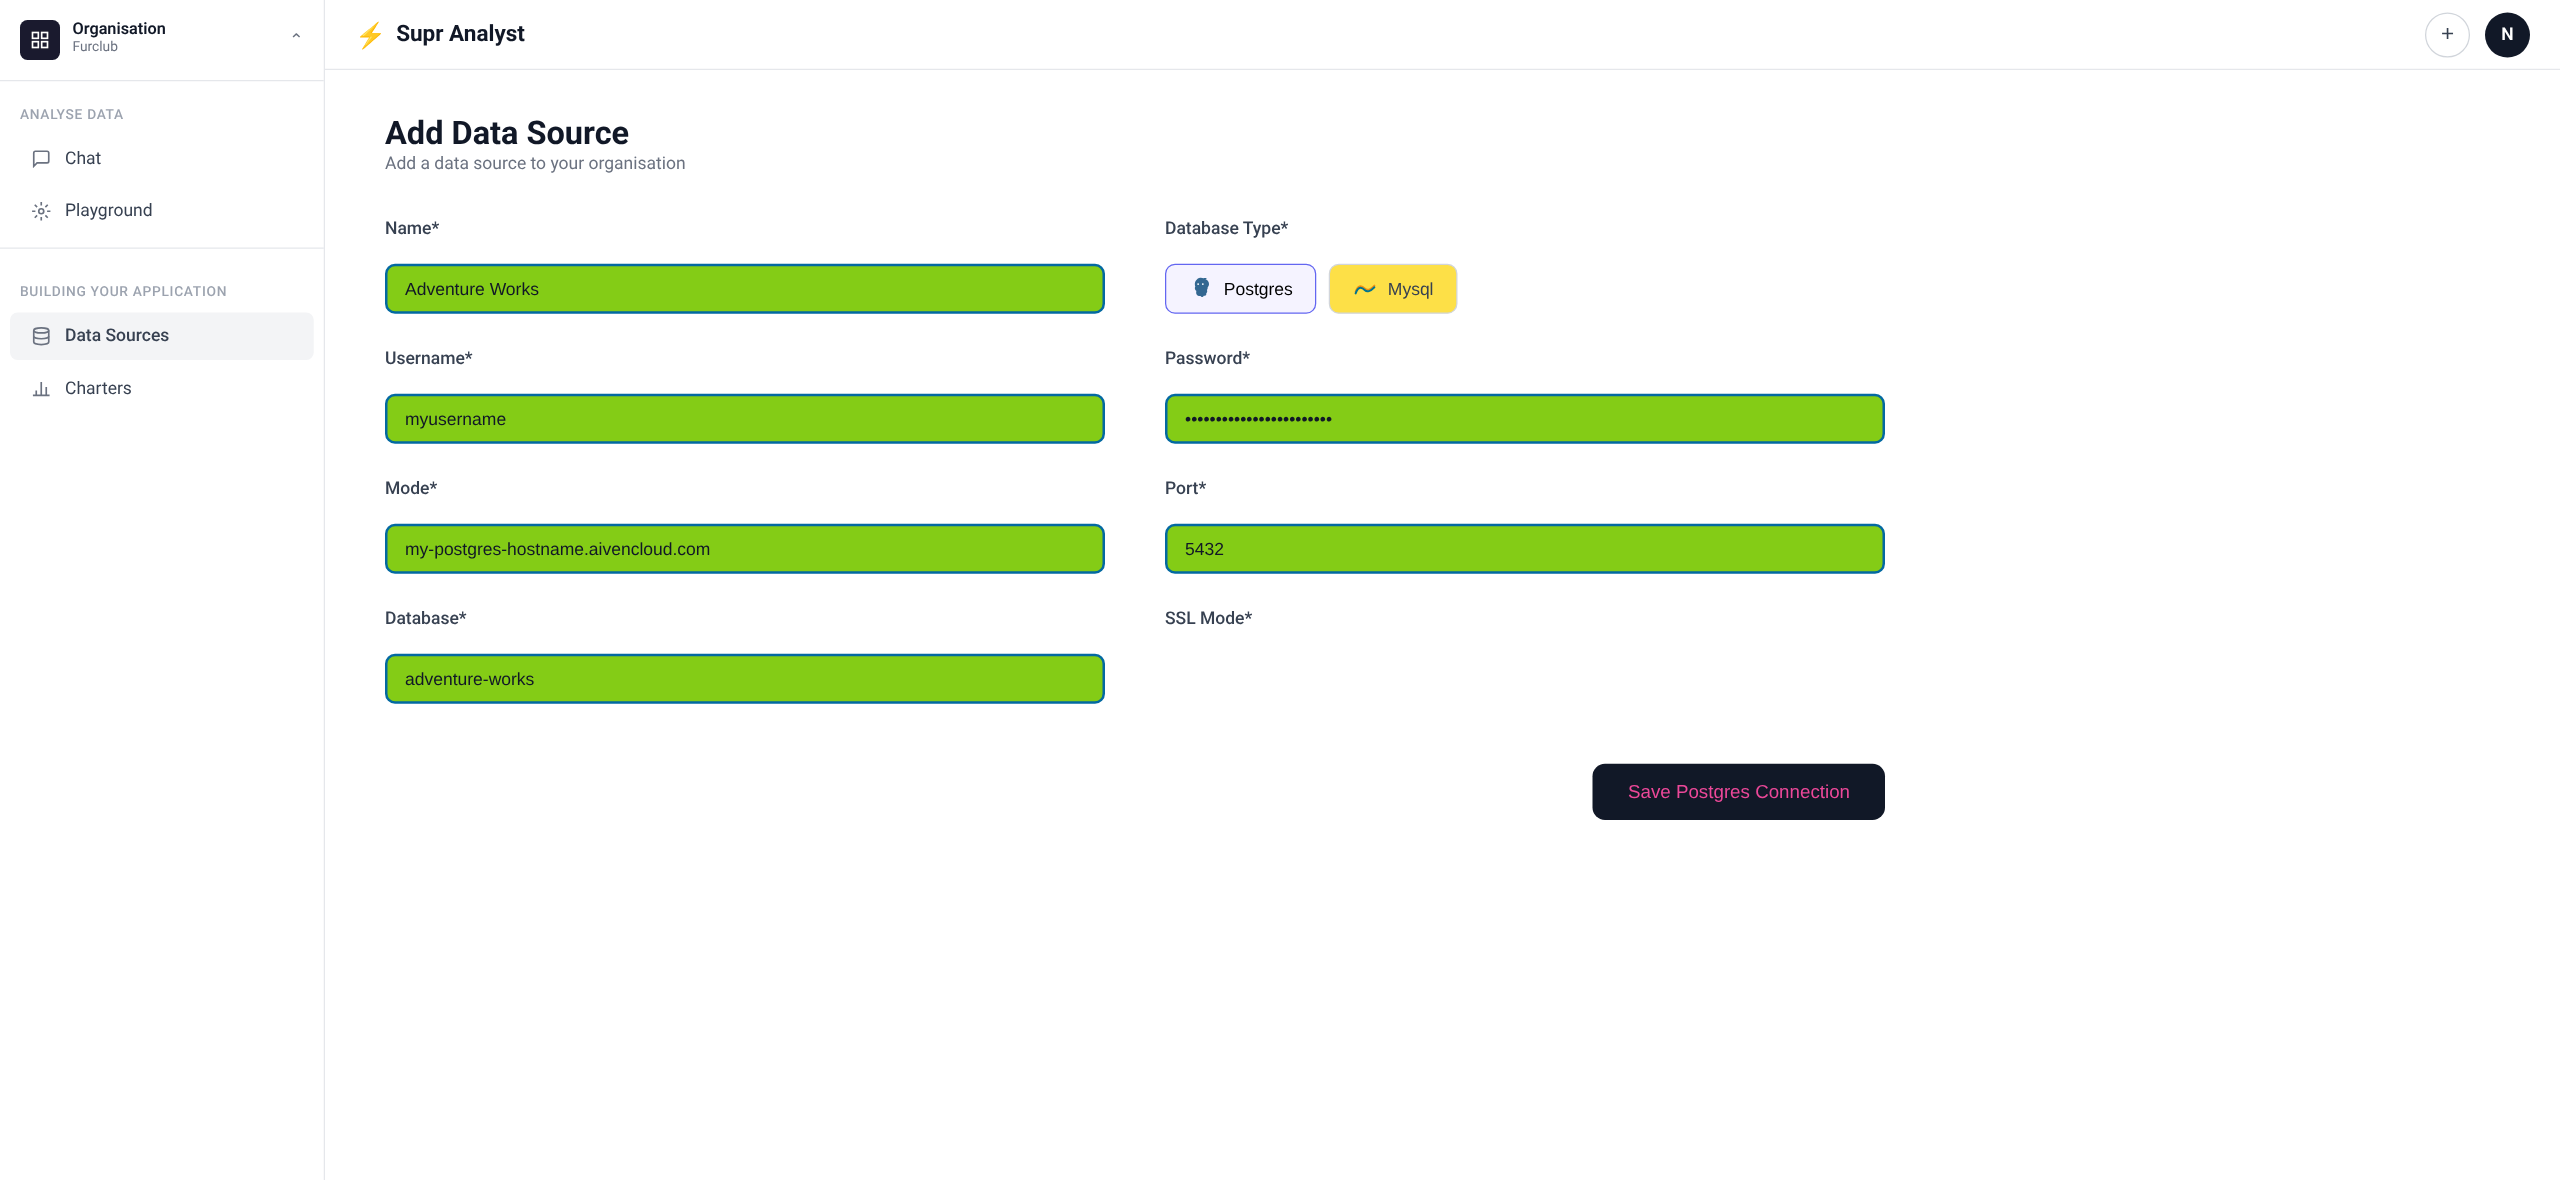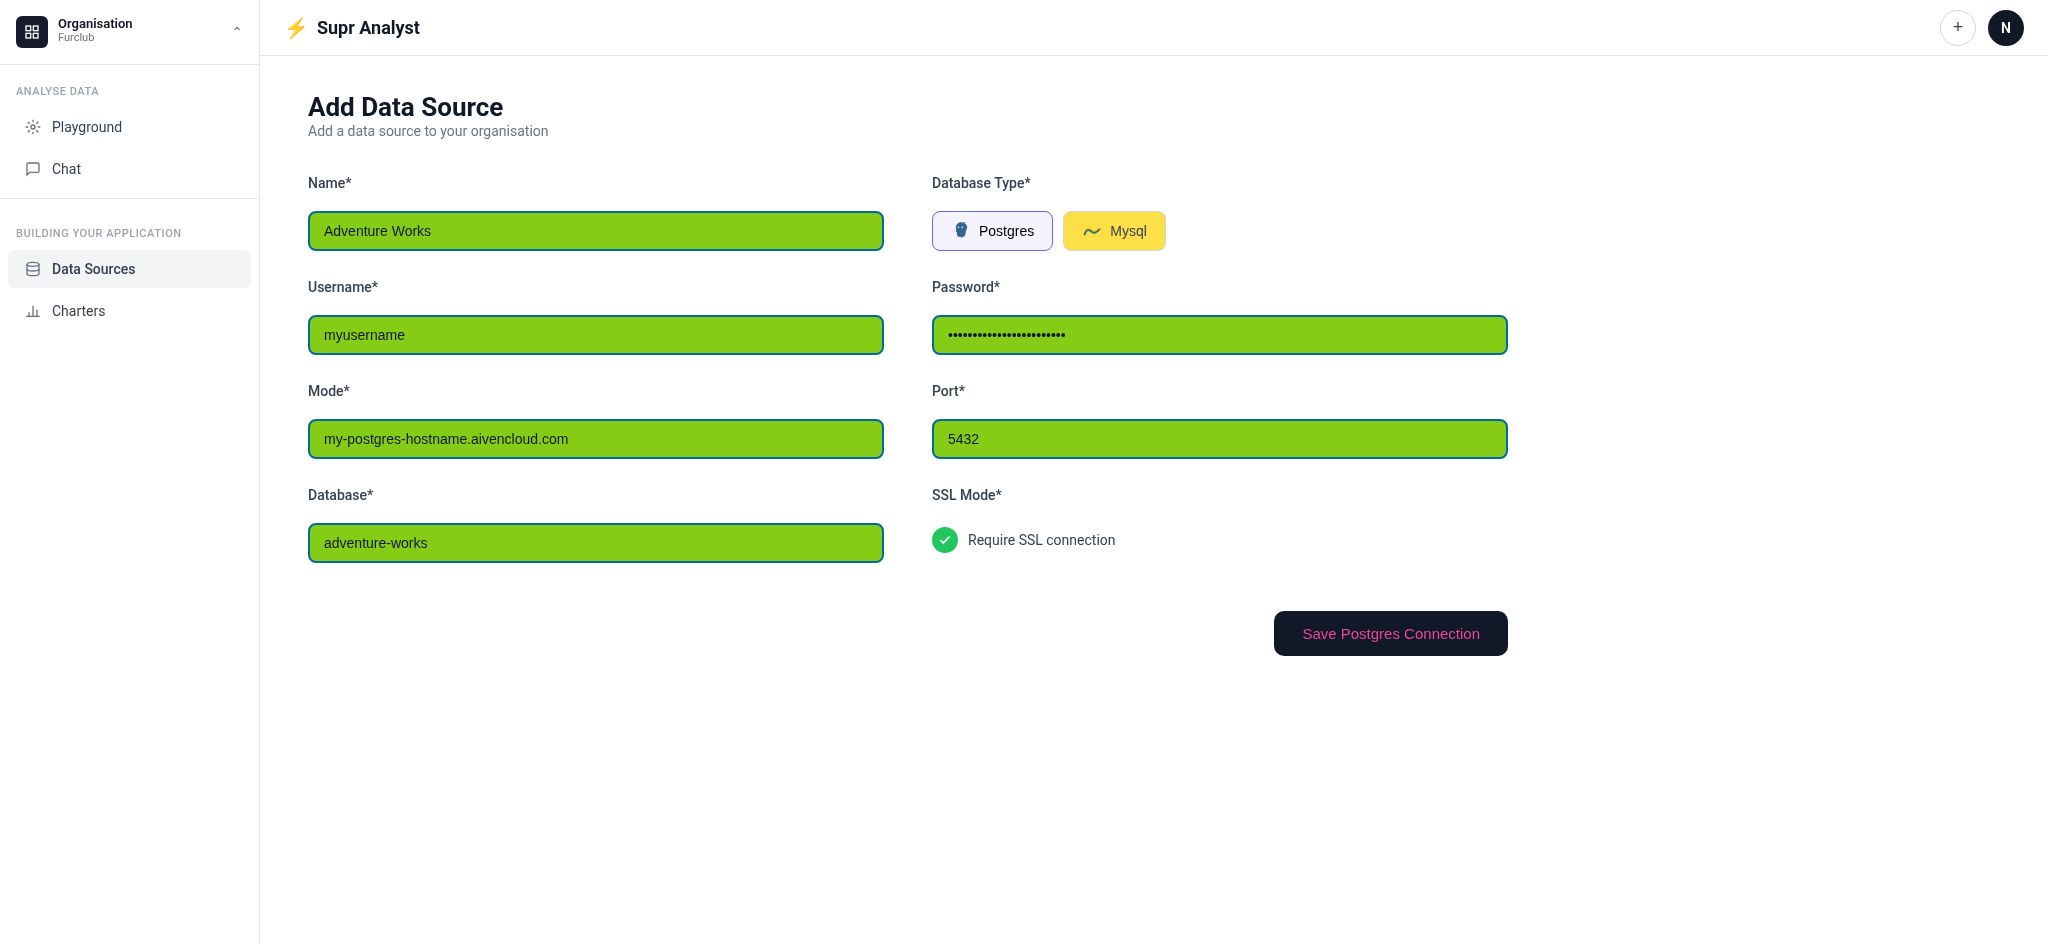--- a/index.html
+++ b/index.html
@@ -346,34 +346,34 @@
       </div>
     </div>
     <div class="org-chevron">⌃</div>
   </div>
 
   <div class="sidebar-section-label">Analyse Data</div>
 
   <div class="sidebar-item">
     <span class="icon">
       <svg width="16" height="16" viewBox="0 0 24 24" fill="none" stroke="currentColor" stroke-width="2">
+        <path d="M21 15a2 2 0 0 1-2 2H7l-4 4V5a2 2 0 0 1 2-2h14a2 2 0 0 1 2 2z"></path>
+      </svg>
+    </span>
+    <span>Chat</span>
+  </div>
+
+  <div class="sidebar-item">
+    <span class="icon">
+      <svg width="16" height="16" viewBox="0 0 24 24" fill="none" stroke="currentColor" stroke-width="2">
         <circle cx="12" cy="12" r="3"></circle>
           <path d="M12 1v4M12 19v4M4.22 4.22l2.83 2.83M16.95 16.95l2.83 2.83M1 12h4M19 12h4M4.22 19.78l2.83-2.83M16.95 7.05l2.83-2.83"></path>
       </svg>
     </span>
     <span>Playground</span>
-  </div>
-
-  <div class="sidebar-item">
-    <span class="icon">
-      <svg width="16" height="16" viewBox="0 0 24 24" fill="none" stroke="currentColor" stroke-width="2">
-        <path d="M21 15a2 2 0 0 1-2 2H7l-4 4V5a2 2 0 0 1 2-2h14a2 2 0 0 1 2 2z"></path>
-      </svg>
-    </span>
-    <span>Chat</span>
   </div>
 
   <hr class="sidebar-divider">
 
   <div class="sidebar-section-label">Building Your Application</div>
 
   <div class="sidebar-item active">
     <span class="icon">
       <svg width="16" height="16" viewBox="0 0 24 24" fill="none" stroke="currentColor" stroke-width="2">
         <ellipse cx="12" cy="5" rx="9" ry="3"></ellipse>
@@ -466,28 +466,20 @@
         <input class="form-input" type="text" value="5432" style="">
       </div>
 
       <div class="form-group">
         <label class="form-label">Database*</label>
         <input class="form-input" type="text" value="adventure-works" style="">
       </div>
 
       <div class="form-group">
         <label class="form-label">SSL Mode*</label>
-        <div class="ssl-mode-group">
-          <div class="ssl-checkbox">
-            <svg width="14" height="14" viewBox="0 0 24 24" fill="none" stroke="white" stroke-width="3">
-              <polyline points="20 6 9 17 4 12"></polyline>
-            </svg>
-          </div>
-          <span class="ssl-label">Require SSL connection</span>
-        </div>
       </div>
 
     </div>
 
     <div class="save-btn-container">
       <button class="save-btn">Save Postgres Connection</button>
     </div>
   </div>
 </div>
 

